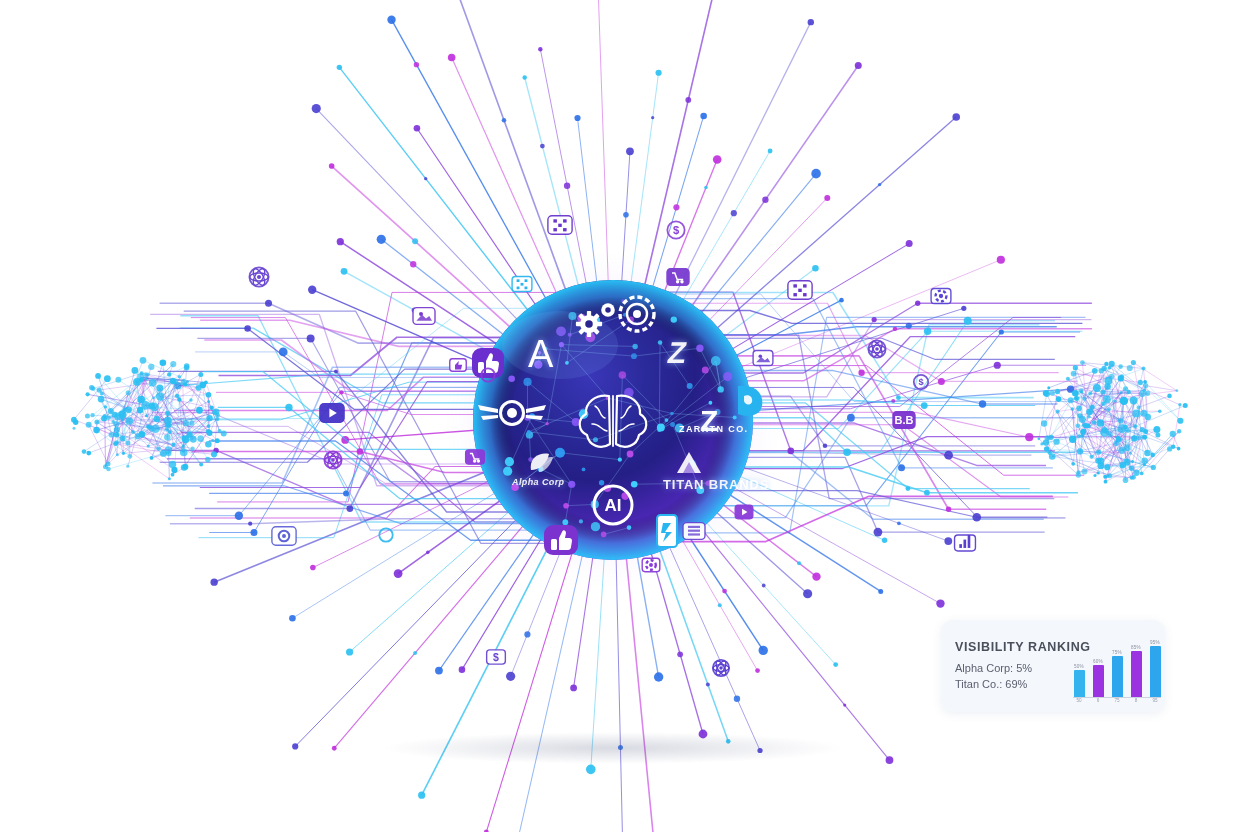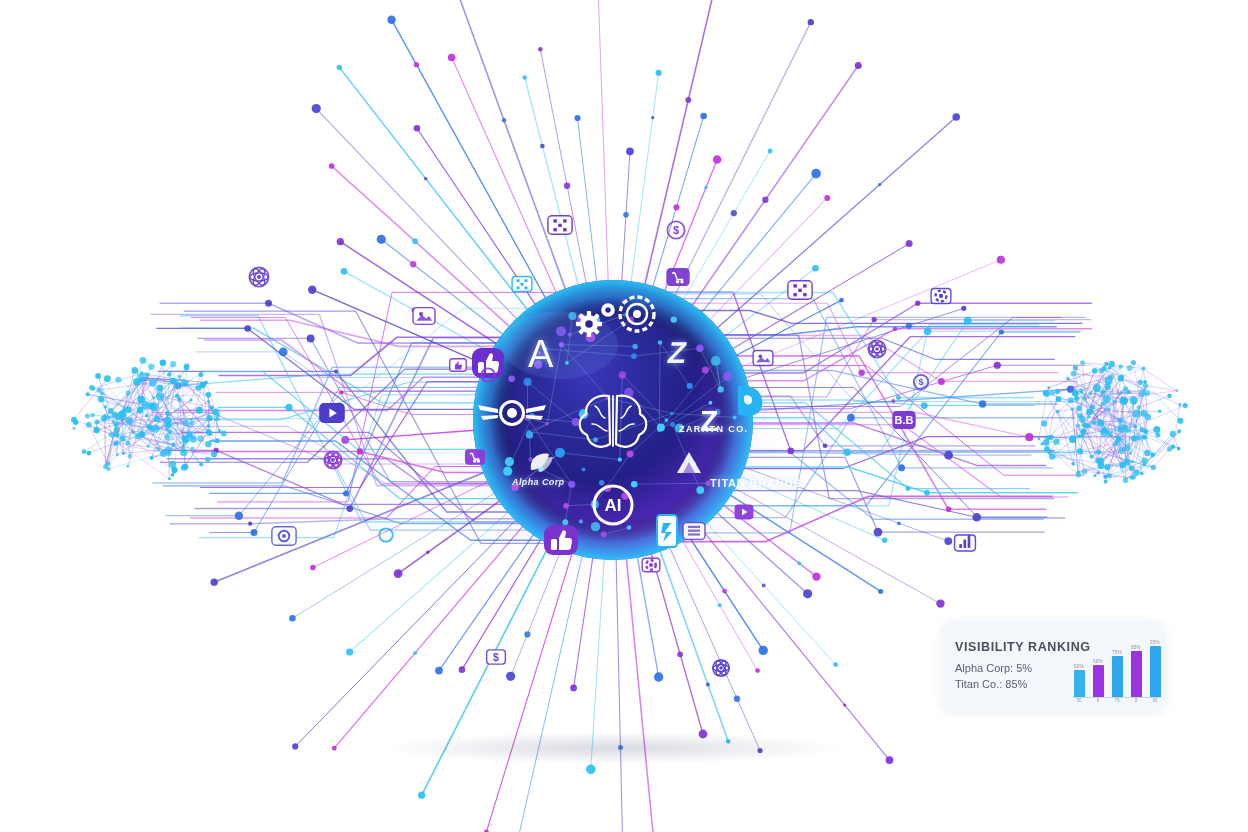--- a/index.html
+++ b/index.html
@@ -48,21 +48,21 @@
   .bar-label{width:12px;text-align:center;font-size:4.6px;color:#9aa0ae;}
 
   
   .sphere-text{
     position:absolute;color:#fff;font-weight:700;
     text-shadow:0 0 6px rgba(160,200,255,.75);
     white-space:nowrap;pointer-events:none;
   }
   .lg-zarrtn{left:679px;top:424px;font-size:9px;letter-spacing:1.4px;}
   .lg-alpha{left:512px;top:477px;font-size:9px;letter-spacing:.4px;opacity:.92;font-style:italic;}
-  .lg-titan{left:663px;top:477px;font-size:11px;letter-spacing:.8px;opacity:.92;margin-left:47px;}
+  .lg-titan{left:663px;top:477px;font-size:13px;letter-spacing:.8px;opacity:.92;}
   .glyph-A{left:528px;top:333px;font-size:38px;font-weight:400;letter-spacing:0;}
   .glyph-Z{left:700px;top:404px;font-size:30px;font-weight:700;}
   .glyph-ZedFold{left:668px;top:336px;font-size:30px;font-weight:700;transform:skewX(-10deg);opacity:.95;}
 </style>
 </head>
 <body>
 
 <div id="stage">
 
   <svg class="layer" viewBox="0 0 1248 832">
@@ -1615,21 +1615,21 @@
   <div class="sphere-text glyph-ZedFold">Z</div>
   <div class="sphere-text glyph-Z">Z</div>
   <div class="sphere-text lg-zarrtn">ZARRTN CO.</div>
   <div class="sphere-text lg-alpha">Alpha Corp</div>
   <div class="sphere-text lg-titan">TITAN BRANDS</div>
 
   <div class="vis-card">
     <div class="vis-left">
       <div class="vis-title">VISIBILITY RANKING</div>
       <div class="vis-row">Alpha Corp: 5%</div>
-      <div class="vis-row">Titan Co.: 85%</div>
+      <div class="vis-row">Titan Co.: 69%</div>
     </div>
     <div class="vis-chart" id="visChart">
 
     <div class="bar-wrap">
           <div class="bar-val">50%</div>
           <div class="bar" style="height: 27px; background: rgb(52, 180, 239);"></div>
         </div>
         <div class="bar-wrap">
           <div class="bar-val">60%</div>
           <div class="bar" style="height: 32px; background: rgb(155, 52, 224);"></div>

